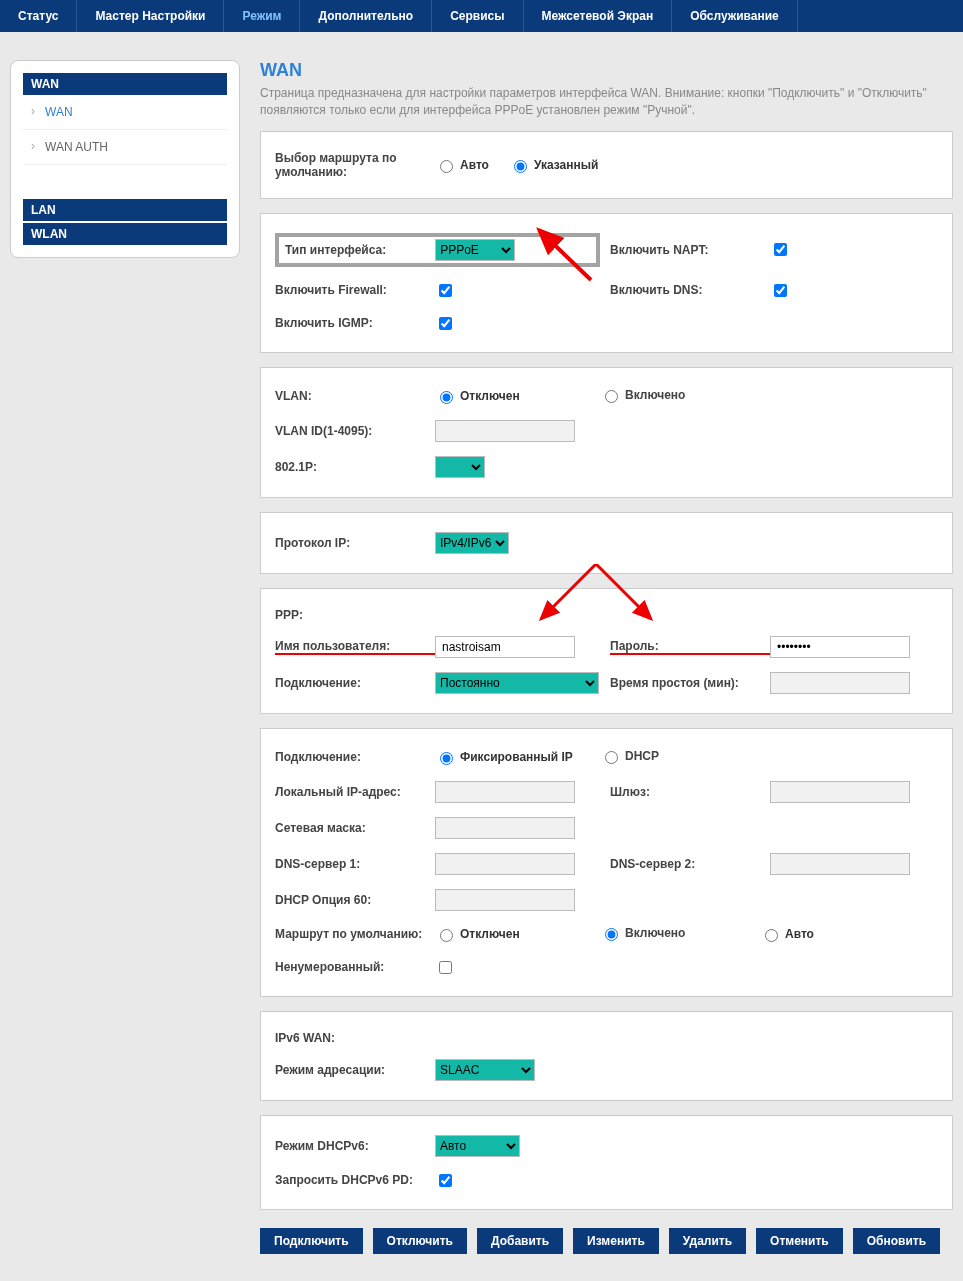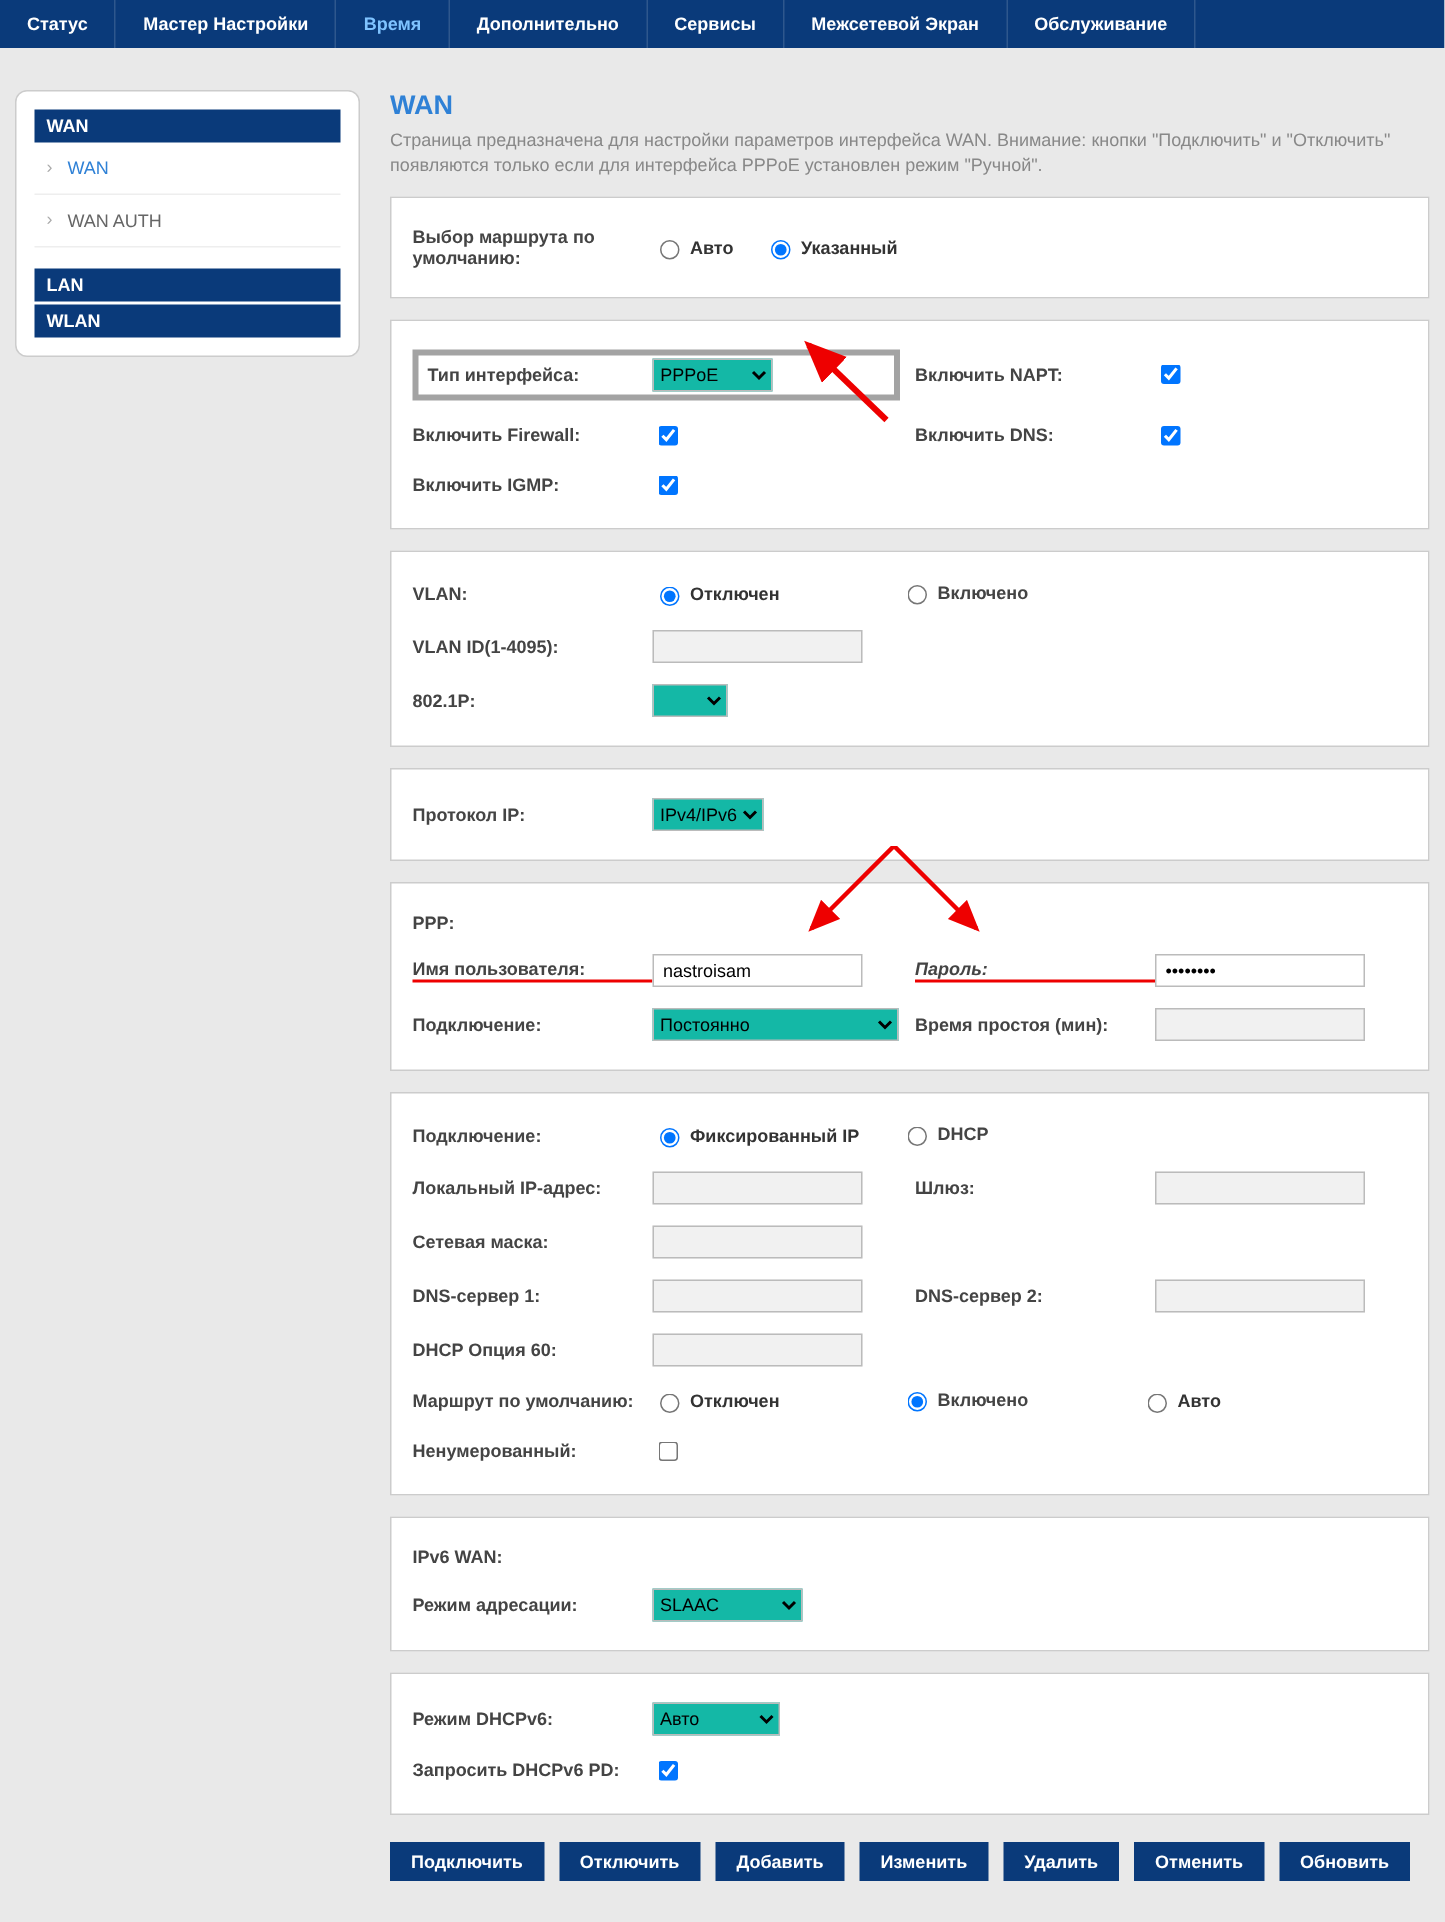--- a/index.html
+++ b/index.html
@@ -42,21 +42,21 @@
     background: #fff;
     border: 1px solid #ccc;
     border-radius: 8px;
     padding: 12px;
   }
   .side-section-header {
     background: #0a3a7a;
     color: #fff;
     font-weight: bold;
     padding: 4px 8px;
-    margin-top: 4px;
+    margin-top: 24px;
   }
   .side-section-header:first-child { margin-top: 0; }
   .side-sub {
     padding: 10px 8px 10px 22px;
     position: relative;
     cursor: pointer;
     color: #666;
     border-bottom: 1px solid #eee;
   }
   .side-sub.active { color: #2f81d6; }
@@ -121,21 +121,21 @@
   }
   
   .anno { position:absolute; pointer-events:none; }
 </style>
 </head>
 <body>
 
 <div class="topnav">
   <div class="item">Статус</div>
   <div class="item">Мастер Настройки</div>
-  <div class="item active">Время</div>
+  <div class="item active">Режим</div>
   <div class="item">Дополнительно</div>
   <div class="item">Сервисы</div>
   <div class="item">Межсетевой Экран</div>
   <div class="item">Обслуживание</div>
 </div>
 
 <div class="wrap">
 
   <div class="sidebar">
     <div class="side-card">
@@ -260,21 +260,21 @@
         <line x1="65" y1="0" x2="120" y2="55" stroke="#ee0000" stroke-width="3" marker-end="url(#ah2)"></line>
       </svg>
       <div class="row">
         <div class="cell-label">PPP:</div>
       </div>
       <div class="row">
         <div class="cell-label underline-red">Имя пользователя:</div>
         <div class="cell-ctrl">
             <input type="text" class="underline-red" value="nastroisam" style="">
           </div>
-        <div class="cell-label2 underline-red" style="margin-left:10px;font-style:italic;">Пароль:</div>
+        <div class="cell-label2 underline-red" style="margin-left:10px;">Пароль:</div>
         <div class="cell-ctrl2">
             <input type="password" class="underline-red" value="••••••••" style="">
           </div>
       </div>
       <div class="row">
         <div class="cell-label">Подключение:</div>
         <div class="cell-ctrl">
             <select style="width:164px;"><option>Постоянно</option></select>
           </div>
         <div class="cell-label2" style="margin-left:10px;">Время простоя (мин):</div>

